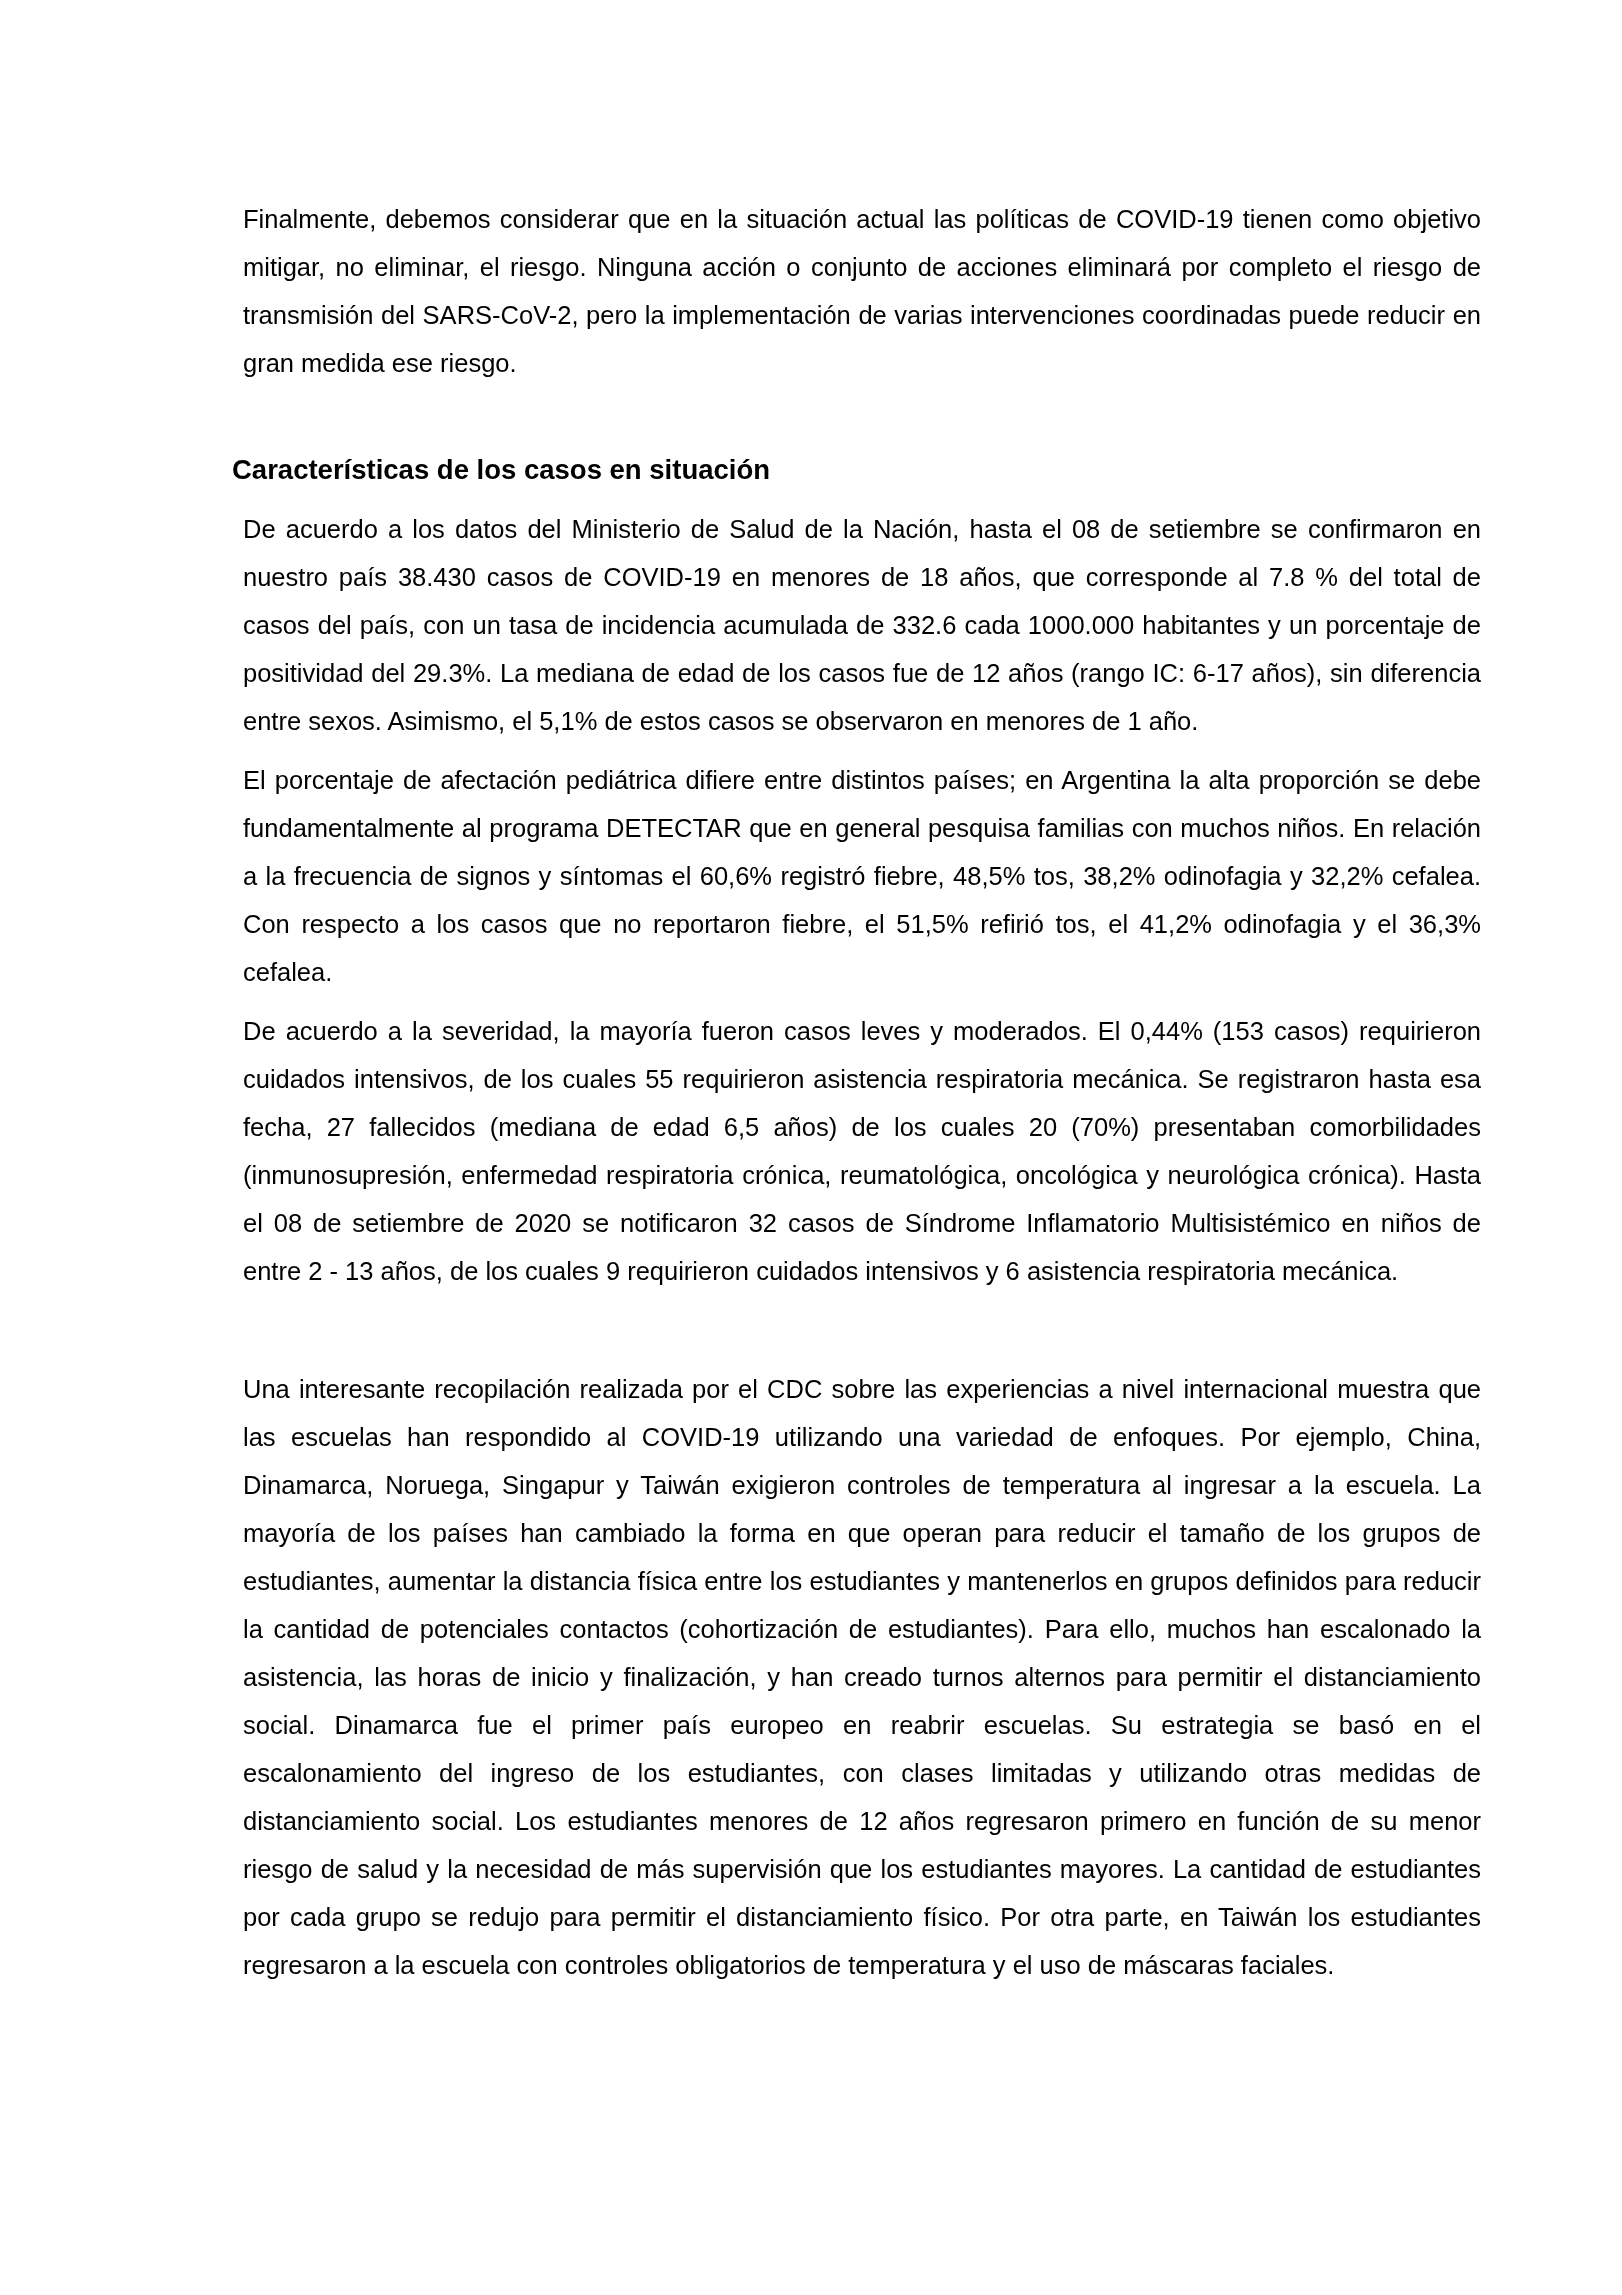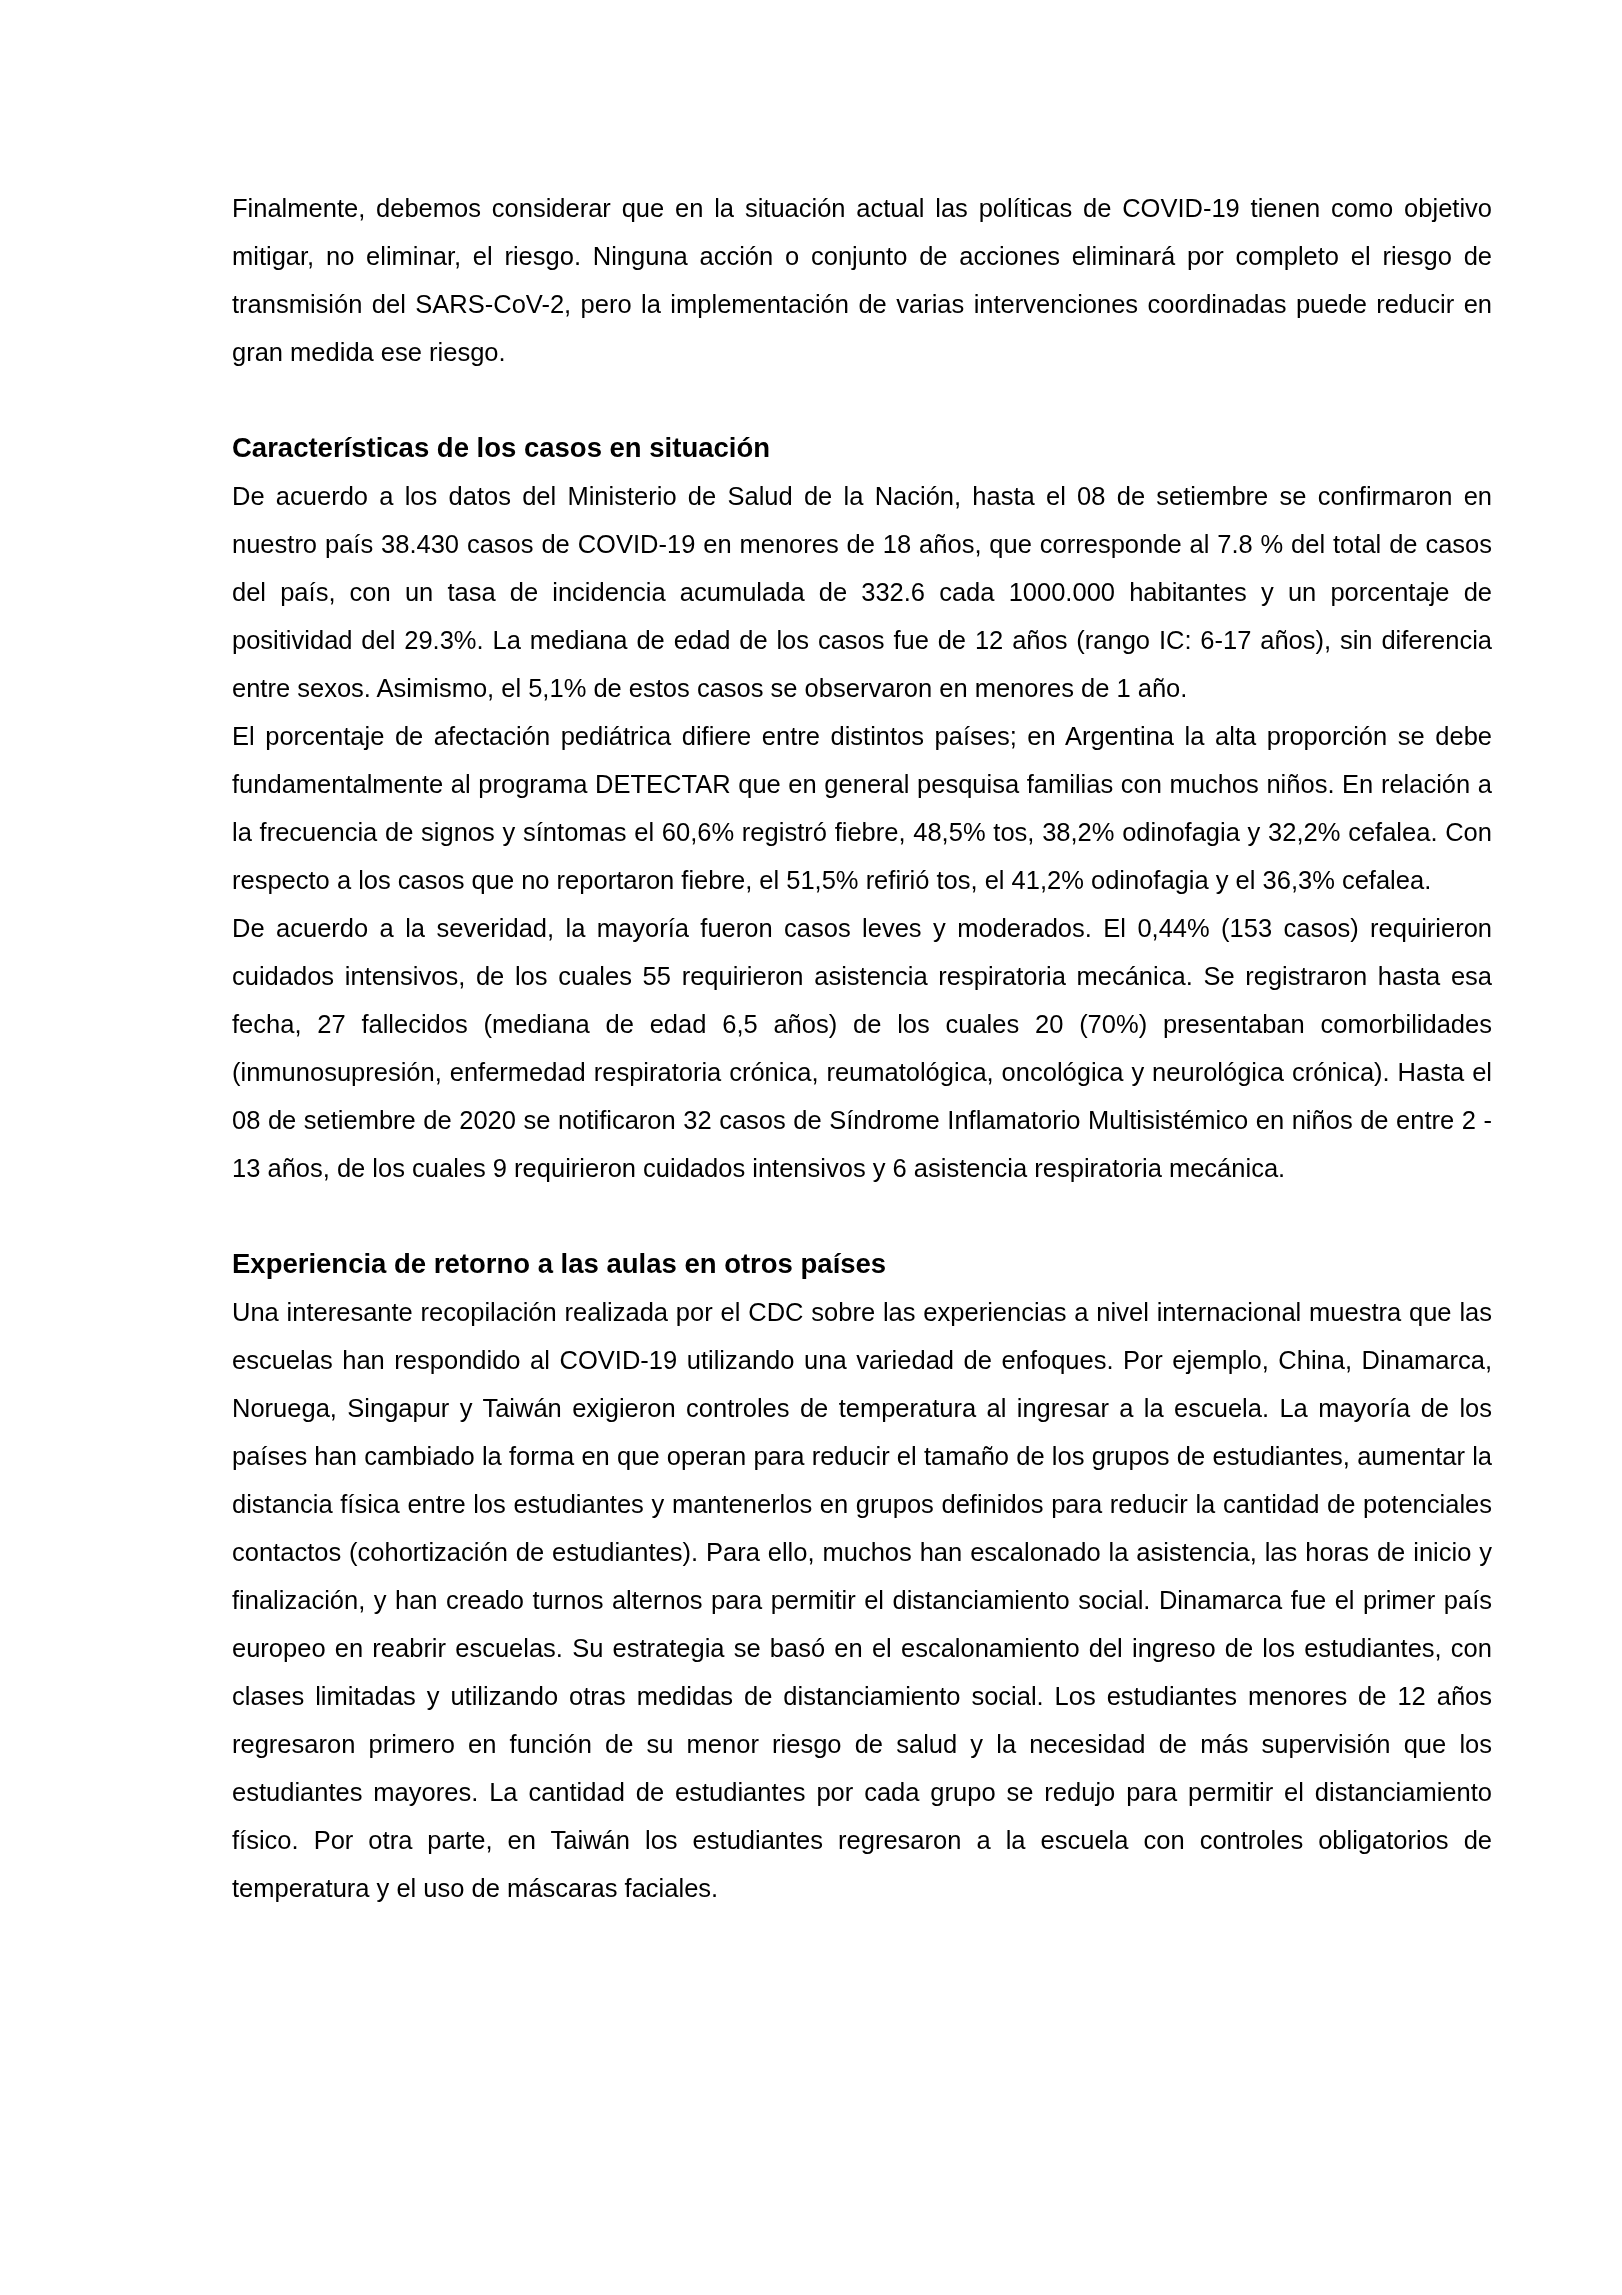--- a/index.html
+++ b/index.html
@@ -15,21 +15,21 @@
       font-family: "Liberation Sans", sans-serif;
       color: #000000;
     }
     .page {
       position: absolute;
       left: 232px;
       top: 184px;
       width: 1260px;
     }
     p.body {
-      margin: 0;
+      margin: 11px;
       font-size: 25.5px;
       line-height: 48px;
       text-align: justify;
     }
     h2.section-title {
       margin: 0;
       font-size: 27.5px;
       line-height: 48px;
       font-weight: bold;
     }
@@ -52,18 +52,17 @@
   <section>
     <h2 class="section-title">Características de los casos en situación</h2>
     <p class="body">De acuerdo a los datos del Ministerio de Salud de la Nación, hasta el 08 de setiembre se confirmaron en nuestro país 38.430 casos de COVID-19 en menores de 18 años, que corresponde al 7.8 % del total de casos del país, con un tasa de incidencia acumulada de 332.6 cada 1000.000 habitantes y un porcentaje de positividad del 29.3%. La mediana de edad de los casos fue de 12 años (rango IC: 6-17 años), sin diferencia entre sexos. Asimismo, el 5,1% de estos casos se observaron en menores de 1 año.</p>
     <p class="body">El porcentaje de afectación pediátrica difiere entre distintos países; en Argentina la alta proporción se debe fundamentalmente al programa DETECTAR que en general pesquisa familias con muchos niños. En relación a la frecuencia de signos y síntomas el 60,6% registró fiebre, 48,5% tos, 38,2% odinofagia y 32,2% cefalea. Con respecto a los casos que no reportaron fiebre, el 51,5% refirió tos, el 41,2% odinofagia y el 36,3% cefalea.</p>
     <p class="body">De acuerdo a la severidad, la mayoría fueron casos leves y moderados. El 0,44% (153 casos) requirieron cuidados intensivos, de los cuales 55 requirieron asistencia respiratoria mecánica. Se registraron hasta esa fecha, 27 fallecidos (mediana de edad 6,5 años) de los cuales 20 (70%) presentaban comorbilidades (inmunosupresión, enfermedad respiratoria crónica, reumatológica, oncológica y neurológica crónica). Hasta el 08  de setiembre de 2020 se notificaron 32 casos de Síndrome Inflamatorio Multisistémico en niños de entre 2 - 13 años, de los cuales 9 requirieron cuidados intensivos y 6 asistencia respiratoria mecánica.</p>
   </section>
 
   <div class="spacer-section-2"></div>
 
   <section>
-    <h2 class="section-title">Experiencia de retorno a las aulas en otros países</h2>
     <p class="body">Una interesante recopilación realizada por el CDC sobre las experiencias a nivel internacional  muestra que las escuelas han respondido al COVID-19 utilizando una variedad de enfoques. Por ejemplo, China, Dinamarca, Noruega, Singapur y Taiwán exigieron controles de temperatura al ingresar a la escuela. La mayoría de los países han cambiado la forma en que operan para reducir el tamaño de los grupos de estudiantes, aumentar la distancia física entre los estudiantes y mantenerlos en grupos definidos para reducir la cantidad de potenciales contactos (cohortización de estudiantes). Para ello, muchos han escalonado la asistencia, las horas de inicio y finalización, y han creado turnos alternos para permitir el distanciamiento social. Dinamarca fue el primer país europeo en reabrir escuelas. Su estrategia se basó en el escalonamiento del ingreso de los estudiantes, con clases limitadas y utilizando otras medidas de distanciamiento social. Los estudiantes menores de 12 años regresaron primero en función de su menor riesgo de salud y la necesidad de más supervisión que los estudiantes mayores. La cantidad de estudiantes por cada grupo se redujo para permitir el distanciamiento físico. Por otra parte, en Taiwán los estudiantes regresaron a la escuela con controles obligatorios de temperatura y el uso de máscaras faciales.</p>
   </section>
 
 </div>
 
 
 </body></html>

